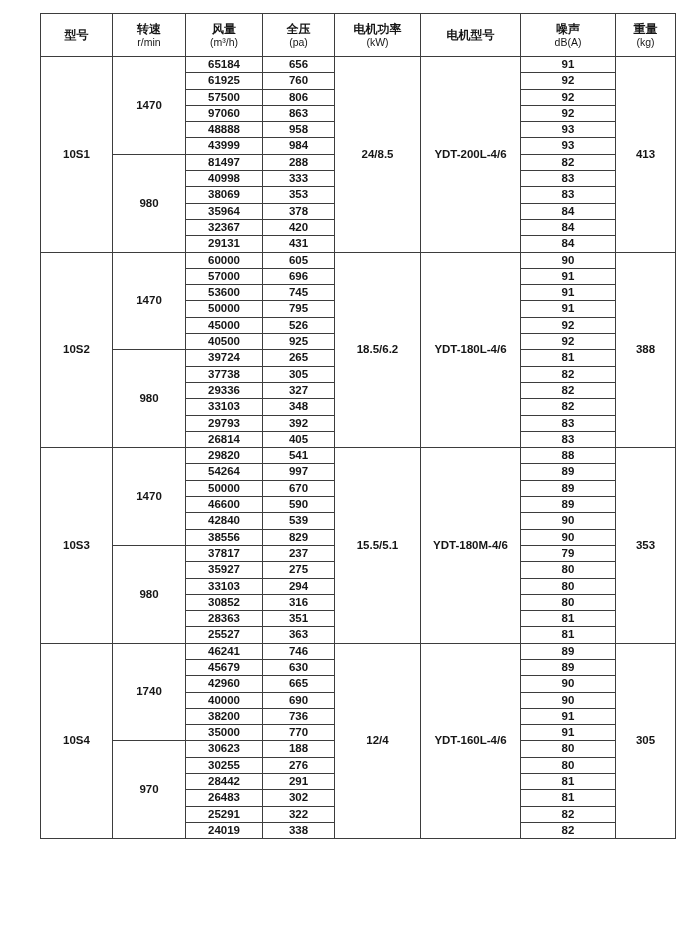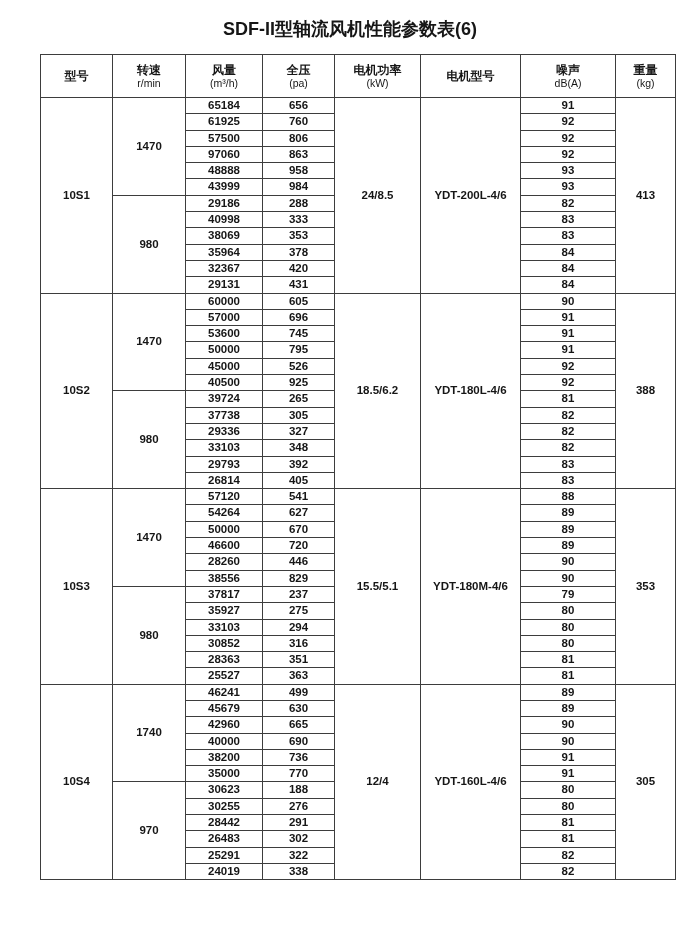--- a/index.html
+++ b/index.html
@@ -54,21 +54,20 @@
     height: 15.3px;
     line-height: 15.3px;
     font-size: 11.5px;
     white-space: nowrap;
   }
 </style>
 </head>
 <body>
 
 <div class="page">
-  <div class="subtitle">SDF-II型轴流风机性能参数表(6)</div>
 
   <table class="params">
     <colgroup>
       <col style="width:72px">
       <col style="width:73px">
       <col style="width:77px">
       <col style="width:72px">
       <col style="width:86px">
       <col style="width:100px">
       <col style="width:95px">
@@ -139,21 +138,21 @@
           <td>958</td>
           <td>93</td>
         </tr>
         <tr>
           <td>43999</td>
           <td>984</td>
           <td>93</td>
         </tr>
         <tr>
           <td rowspan="6">980</td>
-          <td>29186</td>
+          <td>81497</td>
           <td>288</td>
           <td>82</td>
         </tr>
         <tr>
           <td>40998</td>
           <td>333</td>
           <td>83</td>
         </tr>
         <tr>
           <td>38069</td>
@@ -237,45 +236,45 @@
           <td>83</td>
         </tr>
         <tr>
           <td>26814</td>
           <td>405</td>
           <td>83</td>
         </tr>
         <tr>
           <td rowspan="12">10S3</td>
           <td rowspan="6">1470</td>
-          <td>57120</td>
+          <td>29820</td>
           <td>541</td>
           <td rowspan="12">15.5/5.1</td>
           <td rowspan="12">YDT-180M-4/6</td>
           <td>88</td>
           <td rowspan="12">353</td>
         </tr>
         <tr>
           <td>54264</td>
-          <td>627</td>
+          <td>997</td>
           <td>89</td>
         </tr>
         <tr>
           <td>50000</td>
           <td>670</td>
           <td>89</td>
         </tr>
         <tr>
           <td>46600</td>
-          <td>720</td>
-          <td>89</td>
-        </tr>
-        <tr>
-          <td>28260</td>
-          <td>446</td>
+          <td>590</td>
+          <td>89</td>
+        </tr>
+        <tr>
+          <td>42840</td>
+          <td>539</td>
           <td>90</td>
         </tr>
         <tr>
           <td>38556</td>
           <td>829</td>
           <td>90</td>
         </tr>
         <tr>
           <td rowspan="6">980</td>
           <td>37817</td>
@@ -304,21 +303,21 @@
         </tr>
         <tr>
           <td>25527</td>
           <td>363</td>
           <td>81</td>
         </tr>
         <tr>
           <td rowspan="12">10S4</td>
           <td rowspan="6">1740</td>
           <td>46241</td>
-          <td>499</td>
+          <td>746</td>
           <td rowspan="12">12/4</td>
           <td rowspan="12">YDT-160L-4/6</td>
           <td>89</td>
           <td rowspan="12">305</td>
         </tr>
         <tr>
           <td>45679</td>
           <td>630</td>
           <td>89</td>
         </tr>

